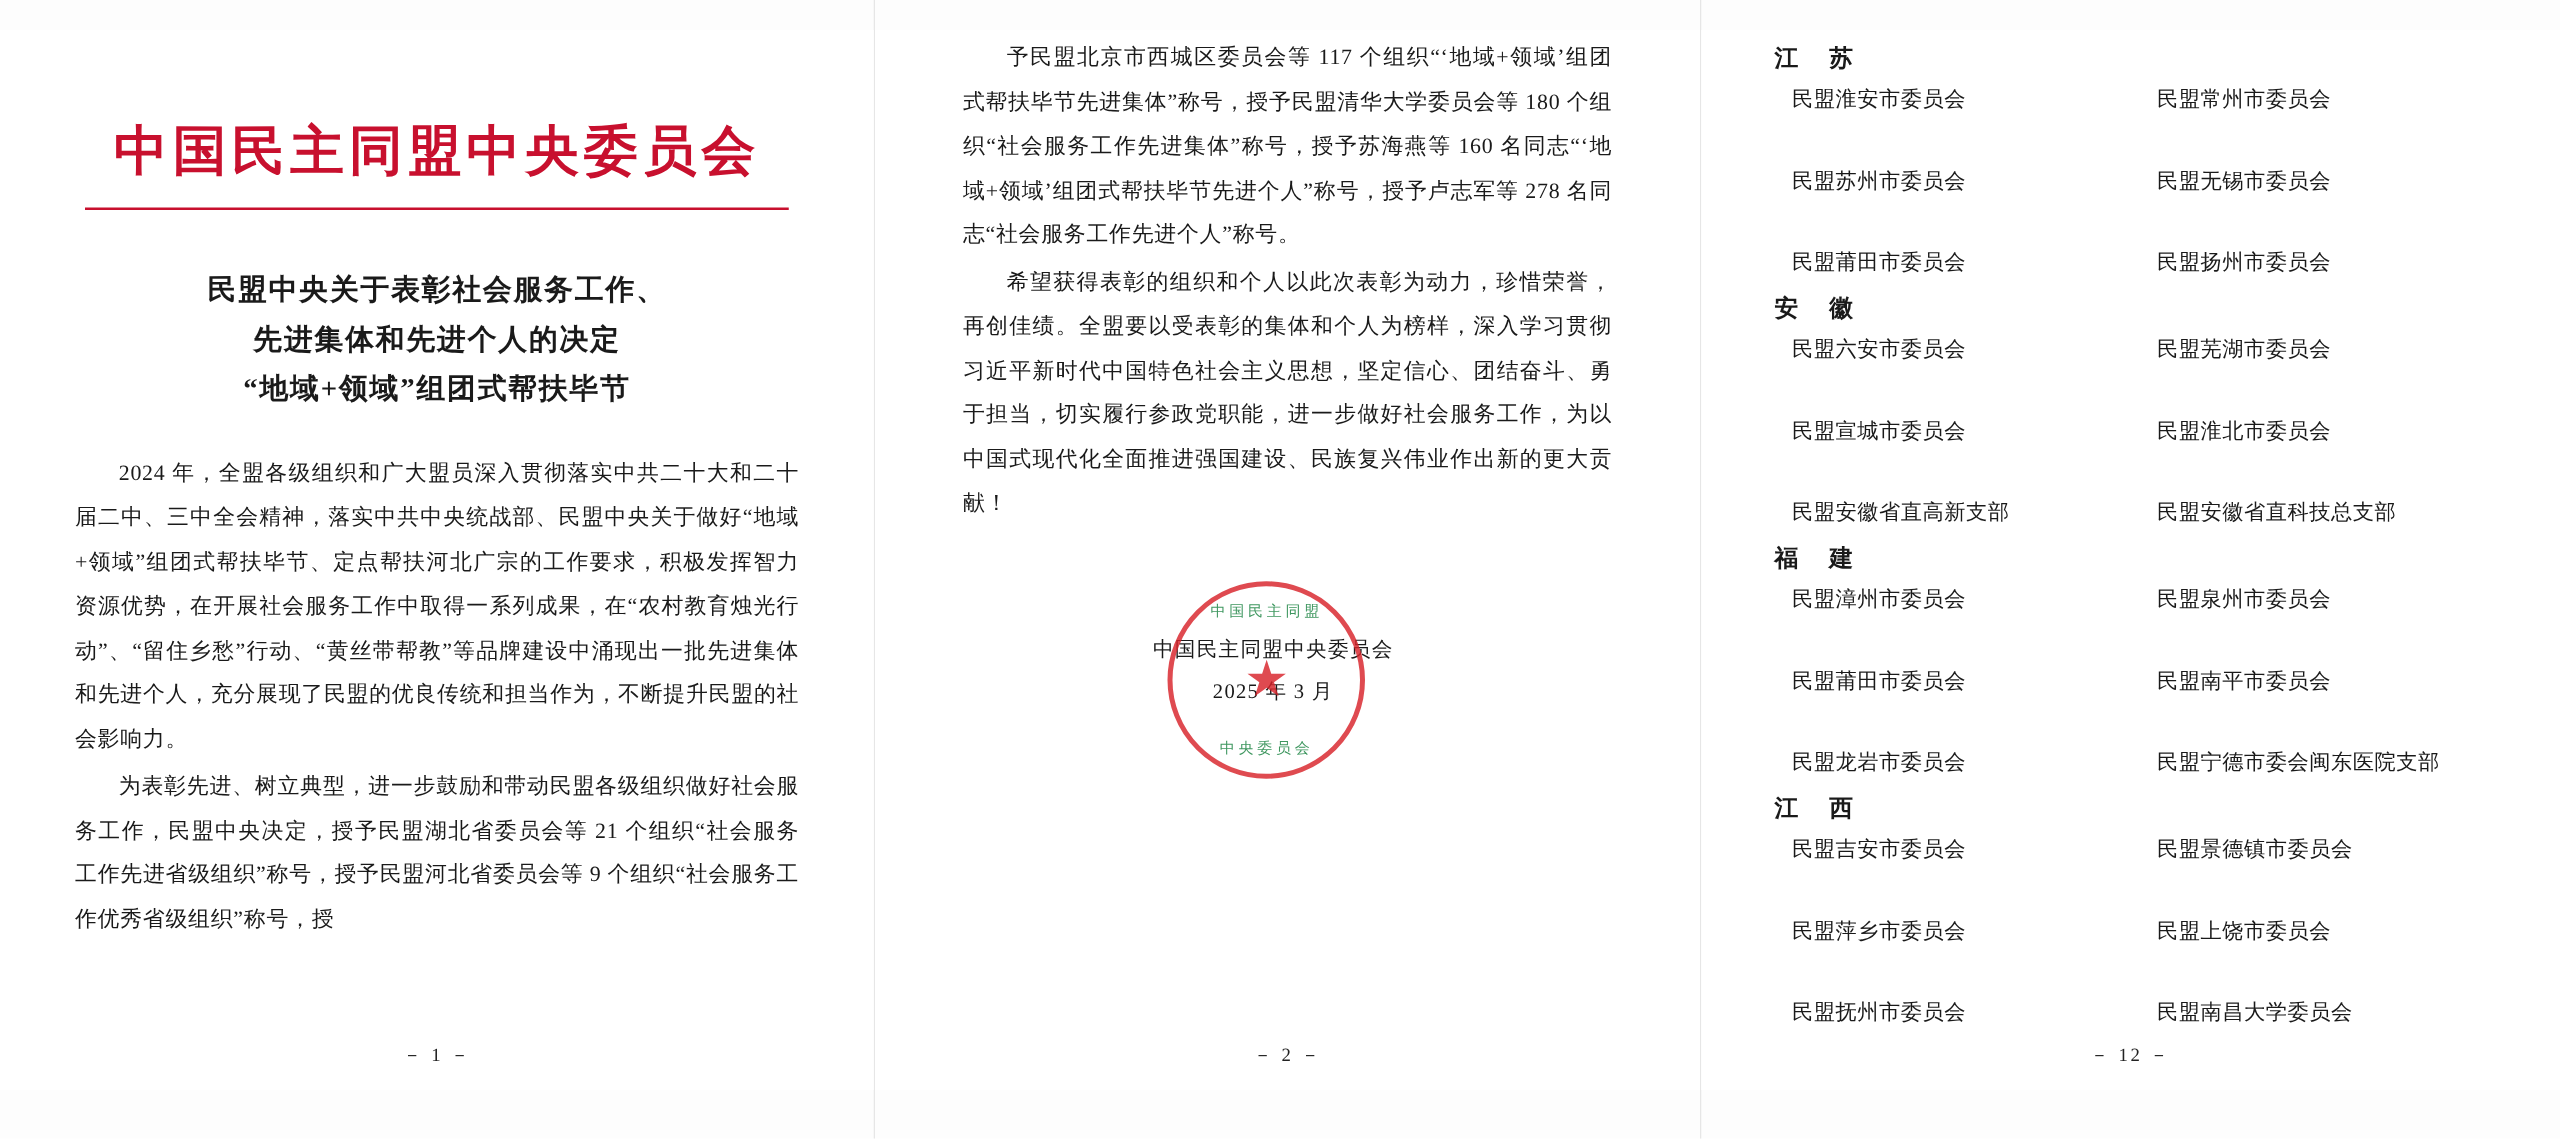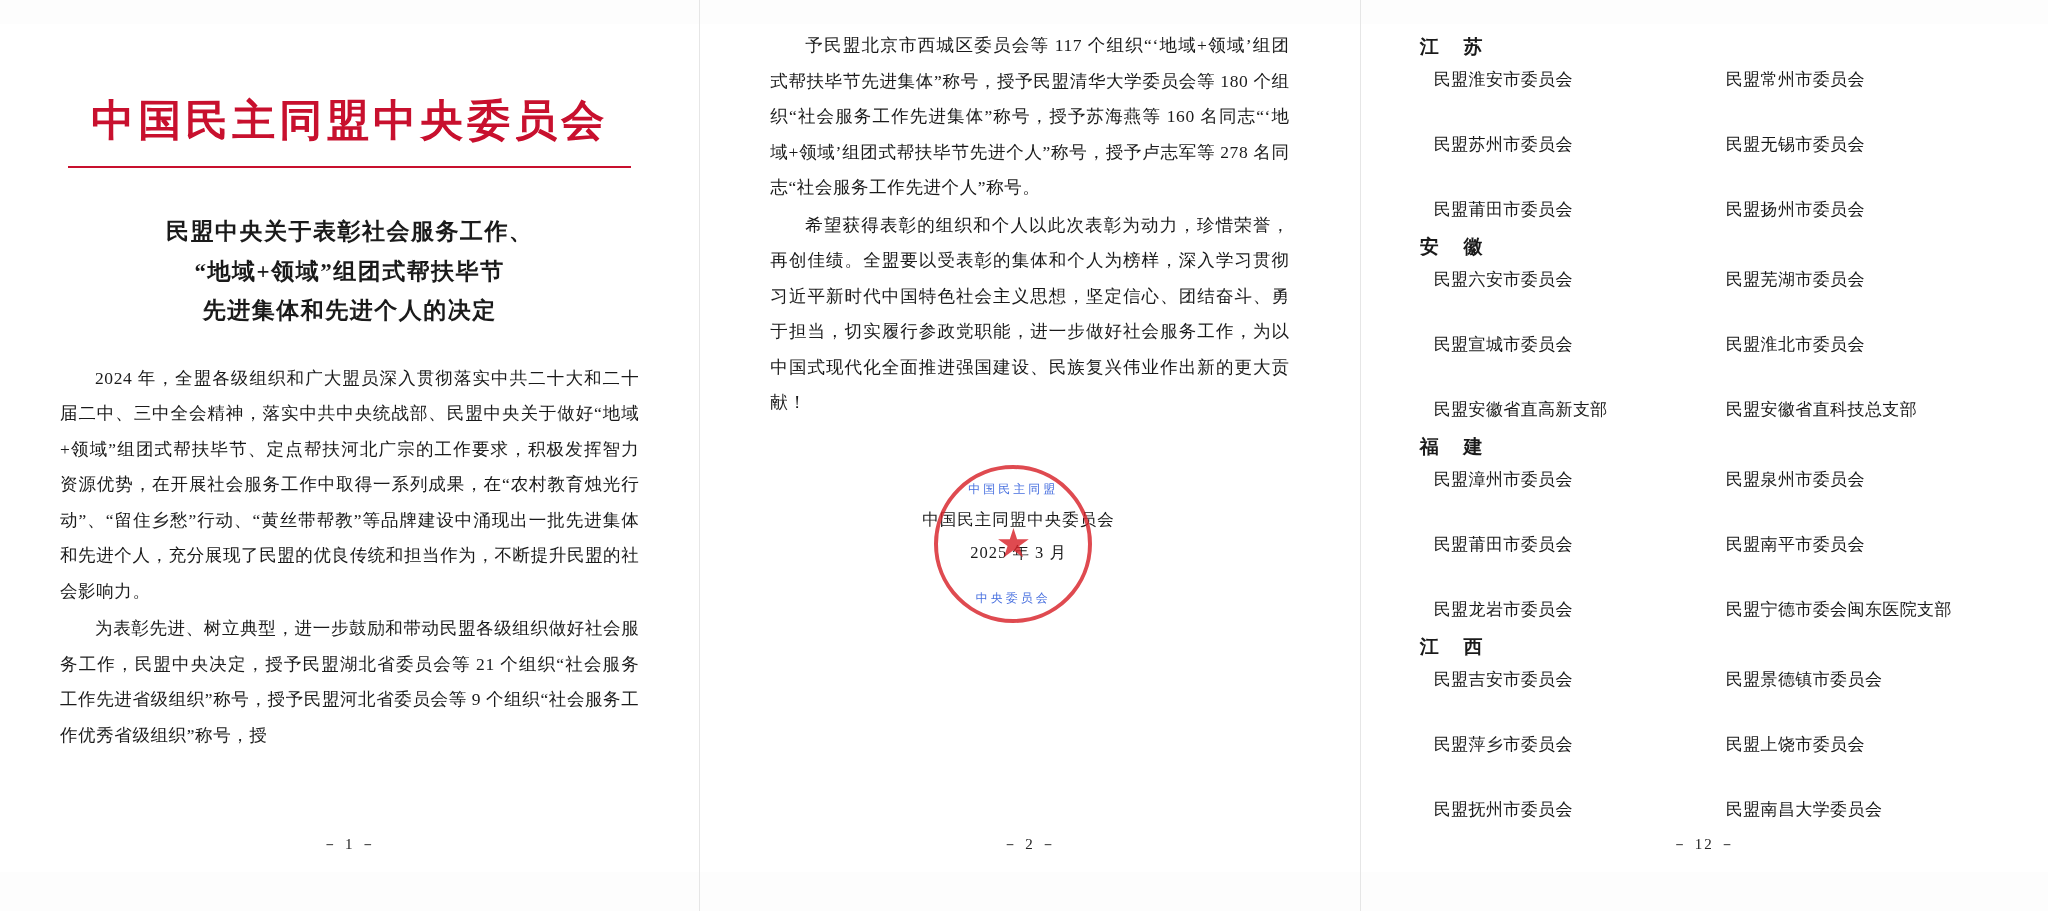--- a/index.html
+++ b/index.html
@@ -136,21 +136,21 @@
     top: 50%;
     transform: translate(-50%, -50%);
     color: #d8232a;
     font-size: 40px;
     line-height: 1;
   }
   .seal .arc-top, .seal .arc-bottom {
     position: absolute;
     width: 100%;
     text-align: center;
-    color: #1d4ed8;
+    color: #15803d;
     font-size: 12px;
     letter-spacing: 3px;
   }
   .seal .arc-top { top: 12px; }
   .seal .arc-bottom { bottom: 12px; }
 
   
   .page-3 {
     width: 688px;
     padding: 10px 55px 0 55px;
@@ -189,22 +189,22 @@
 </head>
 <body>
 
 <div class="pages">
 
   <div class="page page-1">
     <div class="masthead">中国民主同盟中央委员会</div>
     <hr class="red-rule">
     <div class="doc-title">
       <div>民盟中央关于表彰社会服务工作、</div>
+      <div>先进集体和先进个人的决定</div>
       <div>“地域+领域”组团式帮扶毕节</div>
-      <div>先进集体和先进个人的决定</div>
     </div>
     <div class="body-text">
       <p>2024 年，全盟各级组织和广大盟员深入贯彻落实中共二十大和二十届二中、三中全会精神，落实中共中央统战部、民盟中央关于做好“地域+领域”组团式帮扶毕节、定点帮扶河北广宗的工作要求，积极发挥智力资源优势，在开展社会服务工作中取得一系列成果，在“农村教育烛光行动”、“留住乡愁”行动、“黄丝带帮教”等品牌建设中涌现出一批先进集体和先进个人，充分展现了民盟的优良传统和担当作为，不断提升民盟的社会影响力。</p>
       <p>为表彰先进、树立典型，进一步鼓励和带动民盟各级组织做好社会服务工作，民盟中央决定，授予民盟湖北省委员会等 21 个组织“社会服务工作先进省级组织”称号，授予民盟河北省委员会等 9 个组织“社会服务工作优秀省级组织”称号，授</p>
     </div>
     <div class="page-num">－ 1 －</div>
   </div>
 
   <div class="divider"></div>
 

